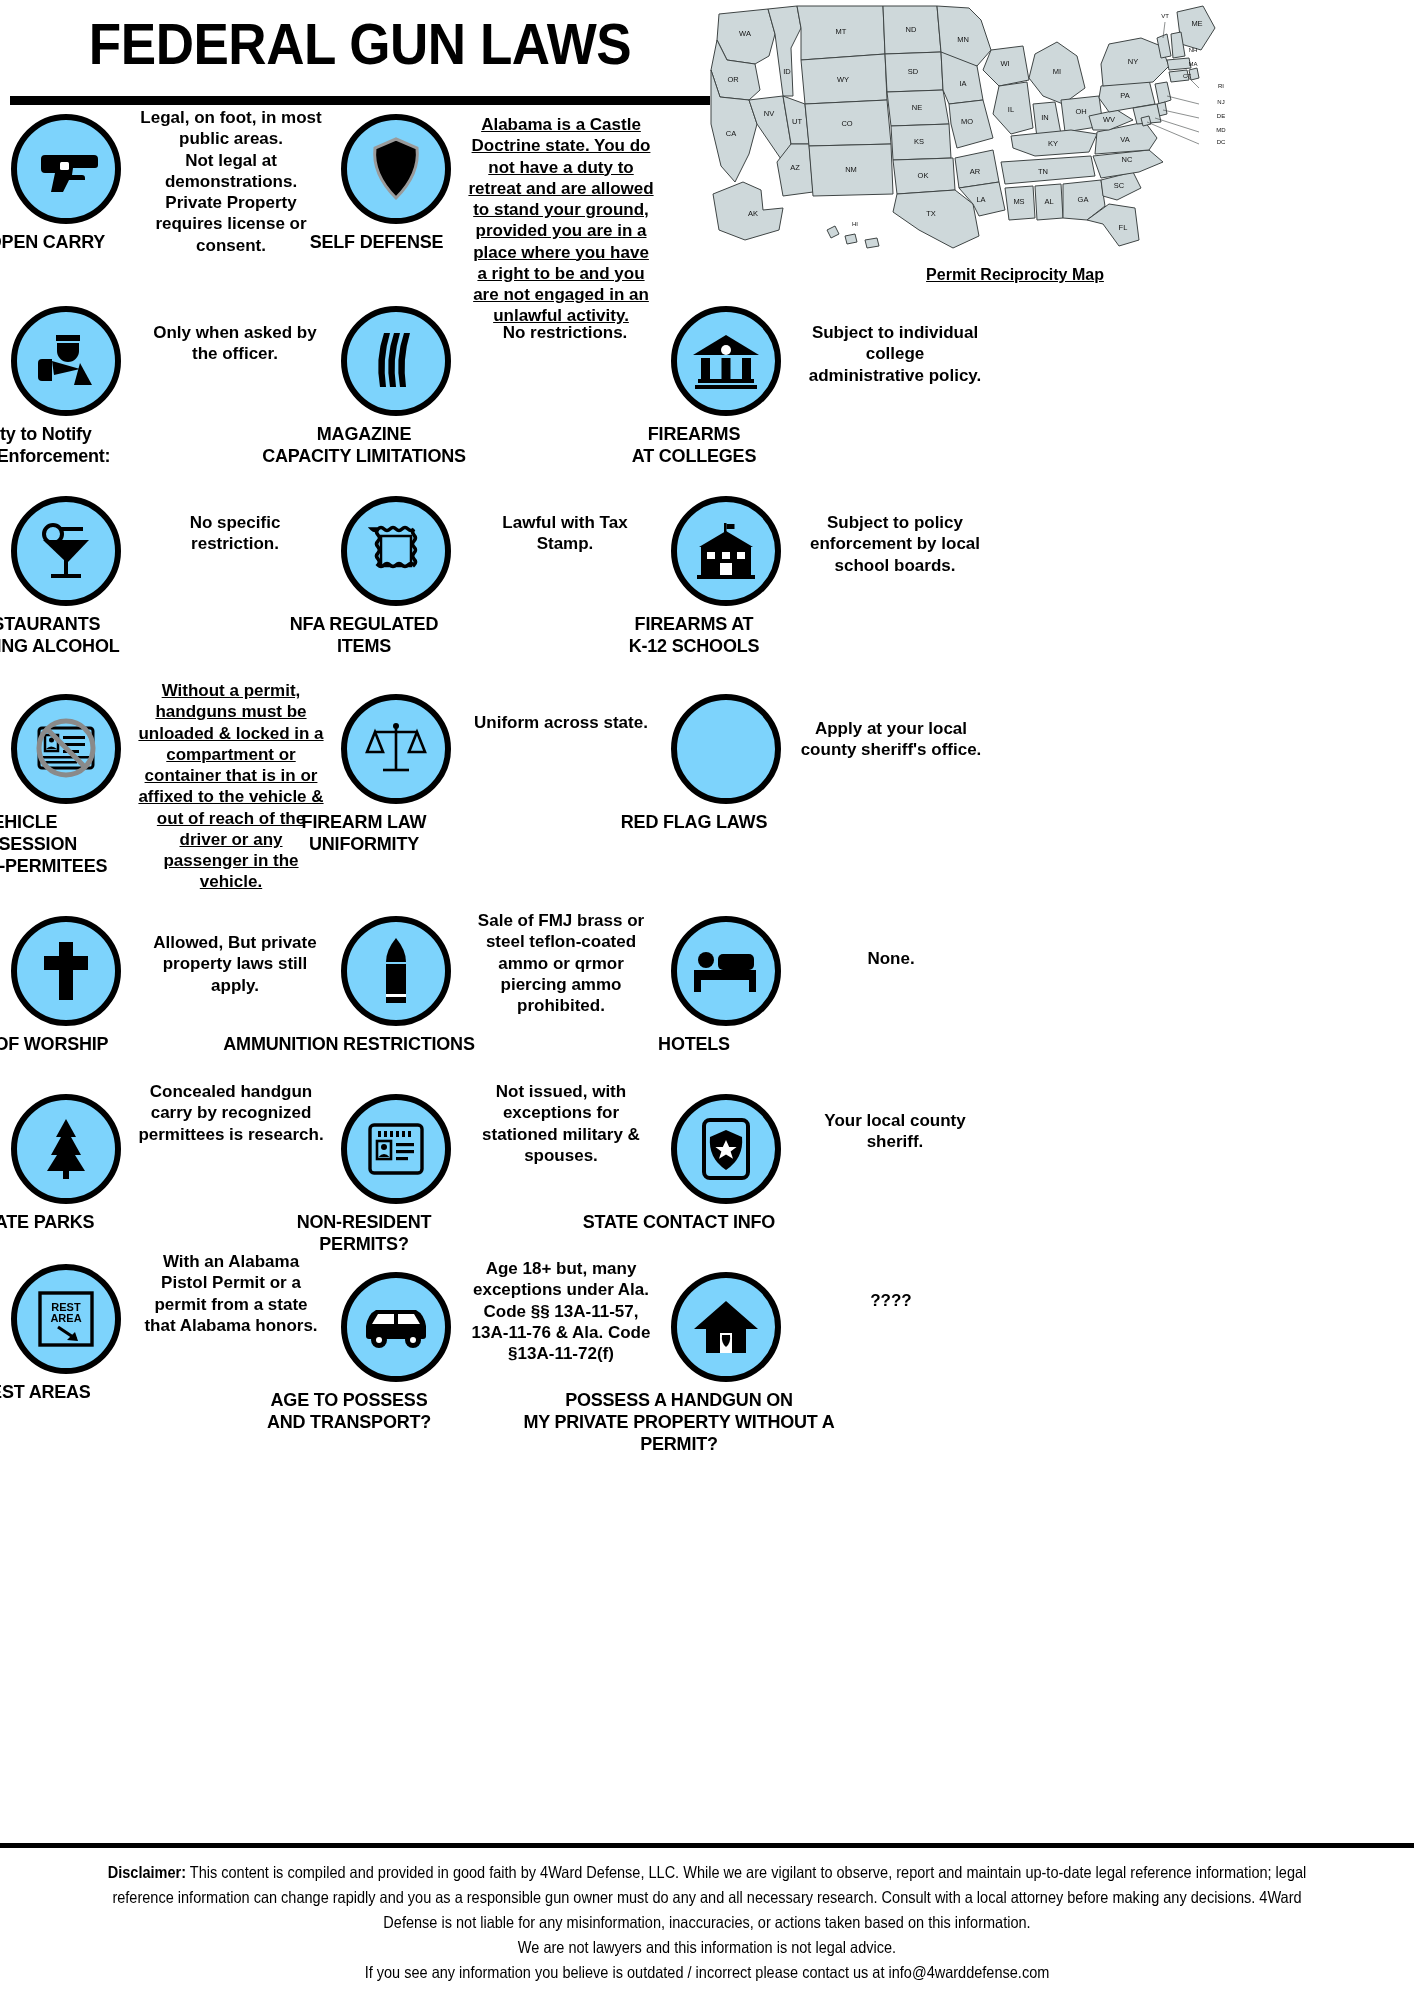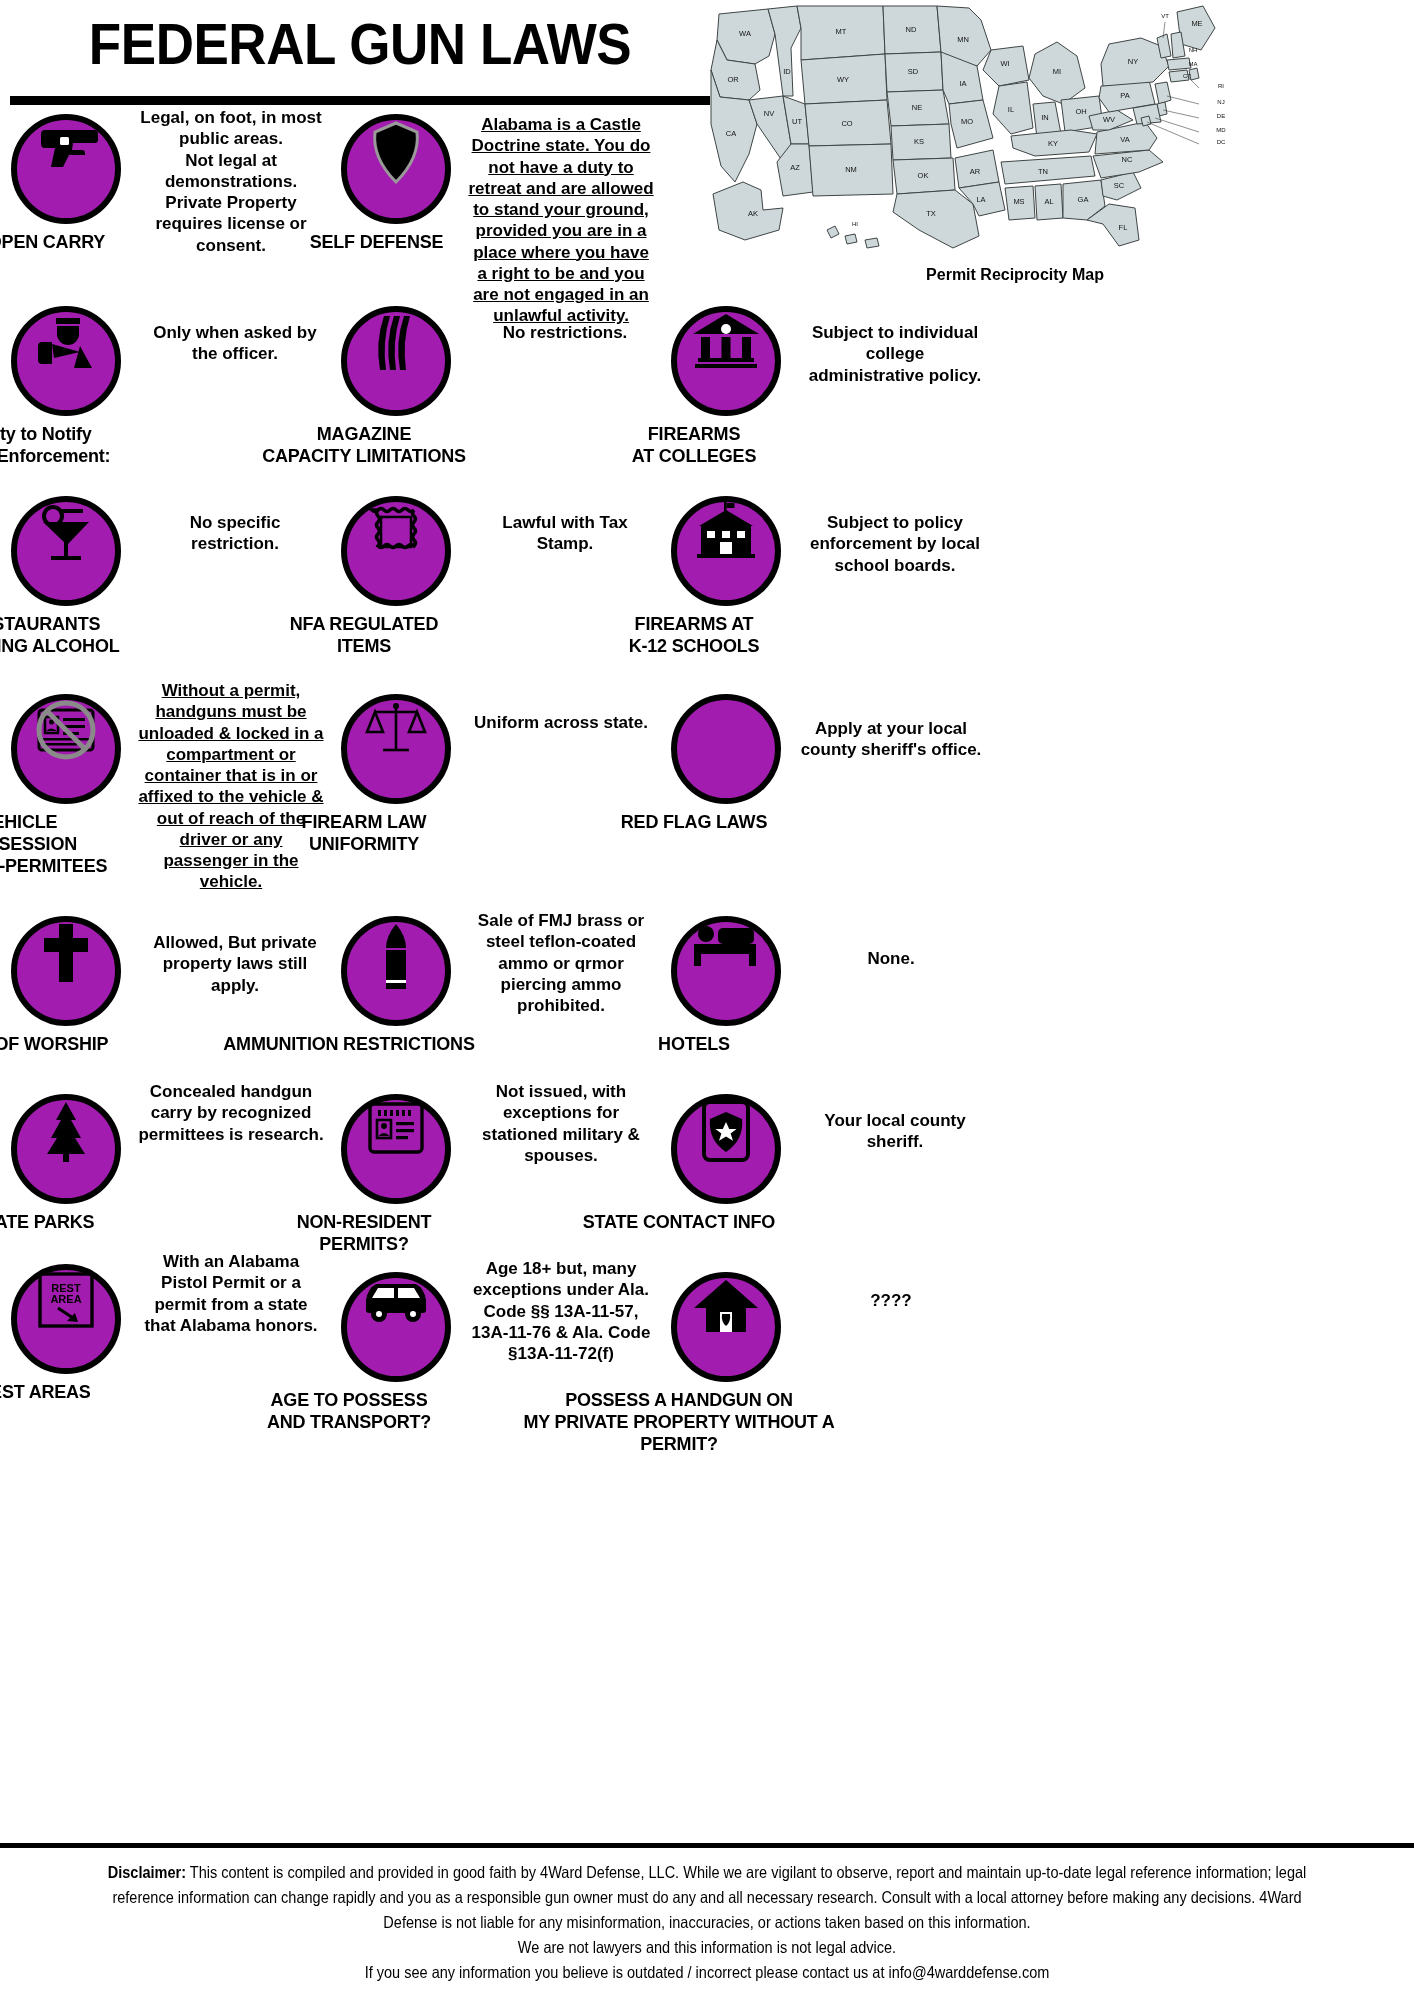--- a/index.html
+++ b/index.html
@@ -50,20 +50,21 @@
     width: 709px; height: 288px;
   }
   .map-svg { display: block; width: 100%; height: 246px; }
   .map-caption {
     position: absolute;
     left: 0; top: 262px;
     width: 620px;
     text-align: center;
     font-size: 16px;
     font-weight: 700;
+    text-decoration: underline;
   }
 
   
   .grid {
     position: absolute;
     left: 0; top: 106px;
     width: 1414px;
   }
   .row { display: flex; width: 1414px; }
   .cell {
@@ -80,23 +81,23 @@
     flex: 0 0 132px;
     display: flex;
     flex-direction: column;
     align-items: center;
   }
   .circle {
     width: 110px; height: 110px;
     border: 6px solid #000;
     border-radius: 50%;
     display: flex;
-    align-items: flex-start;
+    align-items: center;
     justify-content: center;
-    background: #a21caf;
+    background: #7dd3fc;
     flex: 0 0 auto;
   }
   .circle svg { display: block; }
   .circle.empty {  }
 
   .label {
     margin-top: 8px;
     text-align: center;
     font-size: 18px;
     font-weight: 800;

